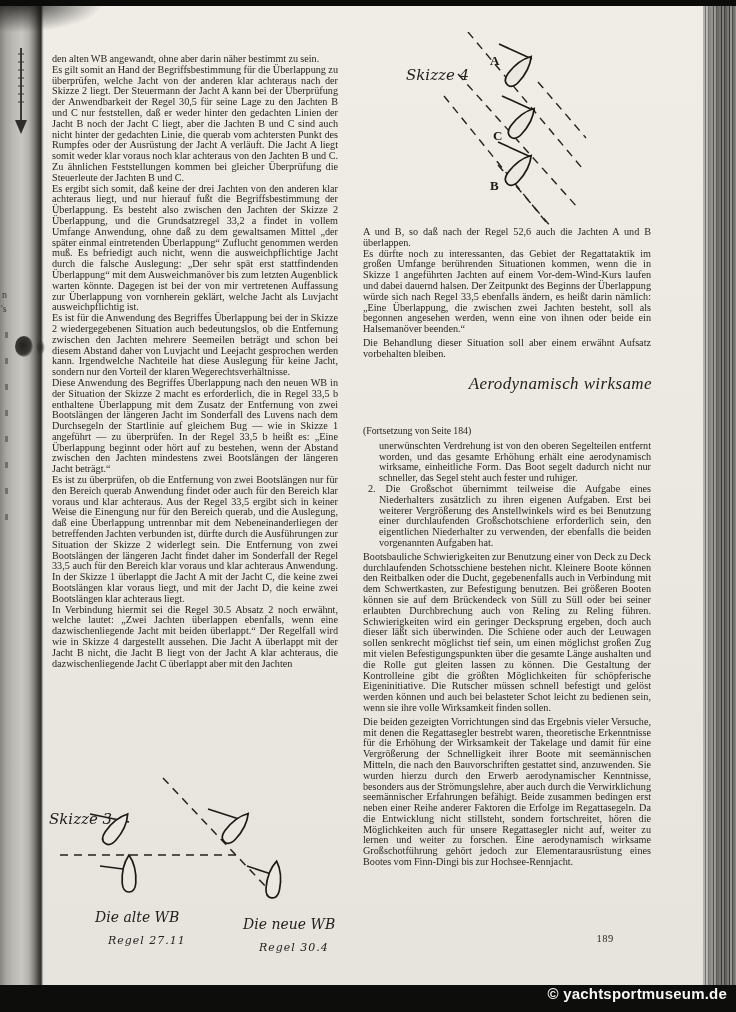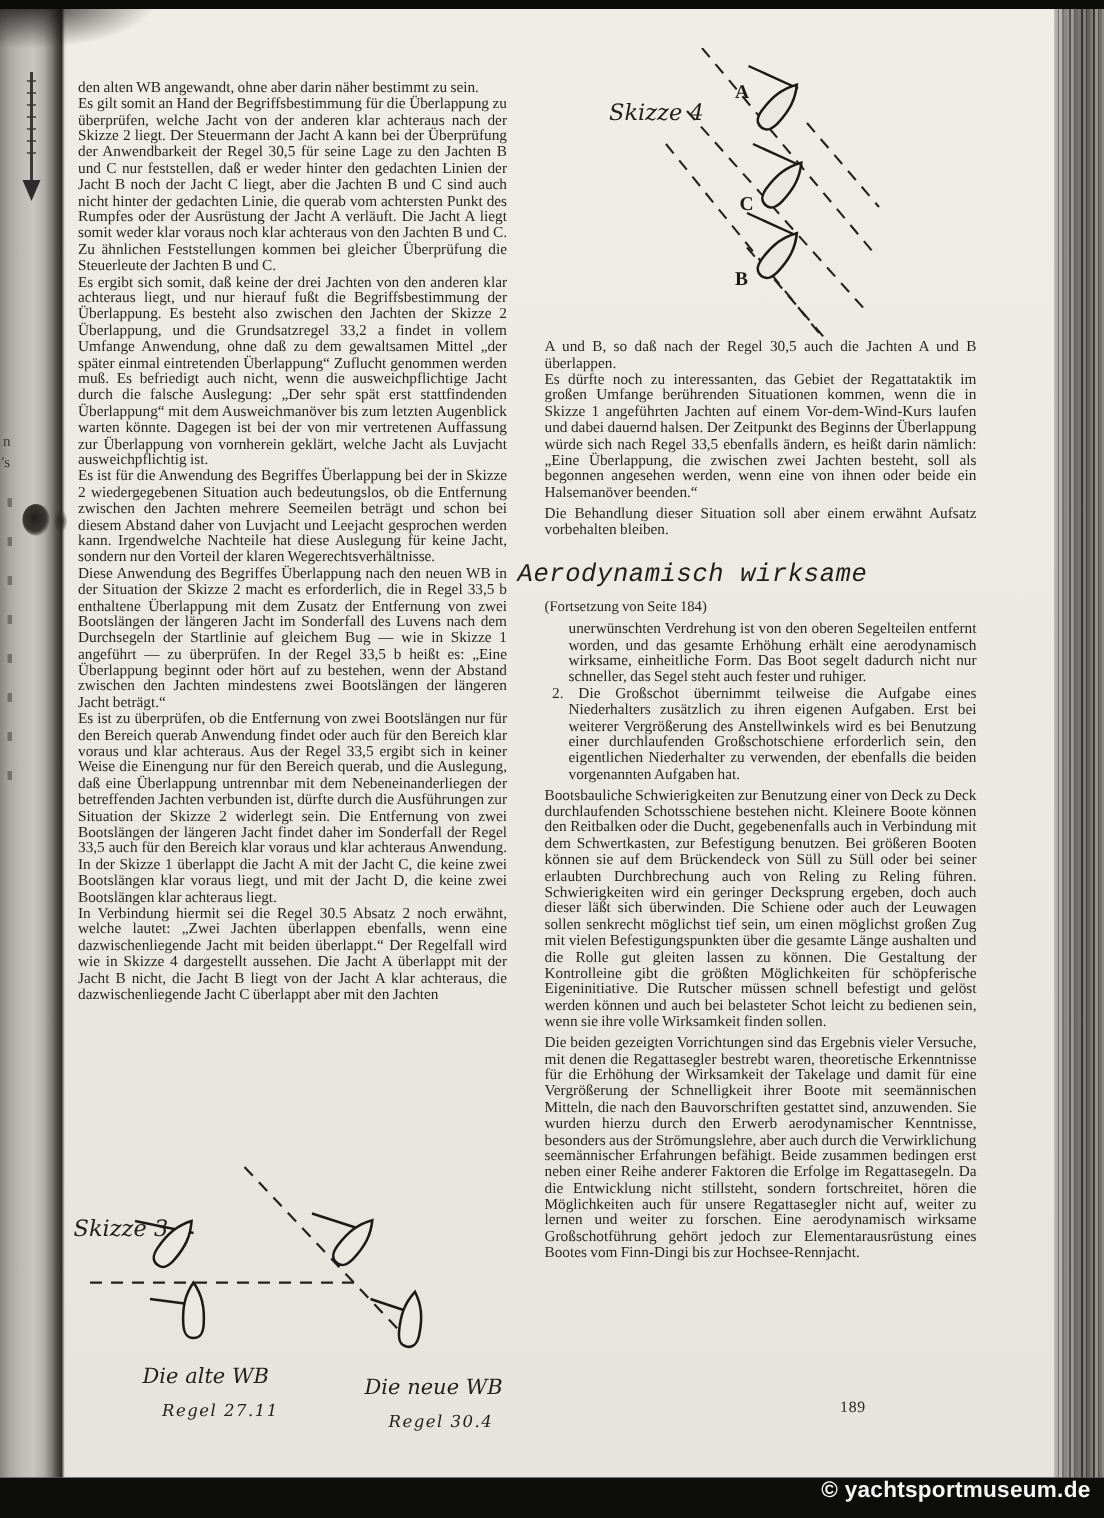--- a/index.html
+++ b/index.html
@@ -32,29 +32,29 @@
     background:repeating-linear-gradient(#55534e 0 6px,rgba(0,0,0,0) 6px 26px);}
   .gutter-frag{position:absolute;font-size:10px;color:#3c3a36;font-family:"Liberation Serif",serif;}
   .frag-n{left:2px;top:289px;}
   .frag-s{left:1px;top:303px;}
   .margin-arrow{position:absolute;left:12px;top:46px;}
   
   .body-text{font-size:10.2px;line-height:10.8px;text-align:justify;word-spacing:-.3px;}
   .body-text p{margin:0;}
   .col-left{position:absolute;left:52px;top:54px;width:286px;}
   .col-right-top{position:absolute;left:363px;top:227px;width:288px;}
-  .article-heading{position:absolute;left:345px;top:374px;width:288px;text-align:left;
-    font-family:Liberation Mono, monospace;font-style:italic;
+  .article-heading{position:absolute;left:364px;top:374px;width:288px;text-align:right;
+    font-family:Liberation Serif, serif;font-style:italic;
     font-size:17px;line-height:20.5px;color:#211e1a;letter-spacing:.4px;}
-  .col-right-body{position:absolute;left:363px;top:400px;width:288px;}
+  .col-right-body{position:absolute;left:363px;top:426px;width:288px;}
   .cont-note{margin:0 0 4px 0 !important;text-align:left !important;font-size:9.8px;}
   .indent1{padding-left:16px;}
   .item2{padding-left:16px;text-indent:-11px;}
   .gap-top{margin-top:3px !important;}
-  .page-number{position:absolute;left:560px;top:933px;width:90px;text-align:left;
+  .page-number{position:absolute;left:560px;top:933px;width:90px;text-align:center;
     padding-right:12px;font-size:10.5px;letter-spacing:.5px;color:#2b2archive721;}
   .page-number{color:#2b2721;}
   
   .sketch{position:absolute;}
   .sk3{left:45px;top:772px;}
   .sk4{left:398px;top:32px;}
   .script-label{font-family:"DejaVu Serif","Liberation Serif",serif;font-style:italic;}
 </style>
 </head>
 <body>
@@ -111,21 +111,21 @@
     </g>
     <text class="script-label" x="8" y="48" font-size="15" fill="#23211e">Skizze 4</text>
     <g font-family="Liberation Serif,serif" font-weight="bold" font-size="13" fill="#1c1a17">
       <text x="92" y="33">A</text>
       <text x="95" y="108">C</text>
       <text x="92" y="158">B</text>
     </g>
   </svg>
 
   <div class="col-right-top body-text">
-    <p>A und B, so daß nach der Regel 30,5 auch die Jachten A und B überlappen.</p>
+    <p>A und B, so daß nach der Regel 52,6 auch die Jachten A und B überlappen.</p>
     <p>Es dürfte noch zu interessanten, das Gebiet der Regattataktik im großen Umfange berührenden Situationen kommen, wenn die in Skizze 1 angeführten Jachten auf einem Vor-dem-Wind-Kurs laufen und dabei dauernd halsen. Der Zeitpunkt des Beginns der Überlappung würde sich nach Regel 33,5 ebenfalls ändern, es heißt darin nämlich: „Eine Überlappung, die zwischen zwei Jachten besteht, soll als begonnen angesehen werden, wenn eine von ihnen oder beide ein Halsemanöver beenden.“</p>
     <p class="gap-top">Die Behandlung dieser Situation soll aber einem erwähnt Aufsatz vorbehalten bleiben.</p>
   </div>
 
   <div class="article-heading">
     <div>Aerodynamisch wirksame</div>
   </div>
 
   <div class="col-right-body body-text">
     <p class="cont-note">(Fortsetzung von Seite 184)</p>

